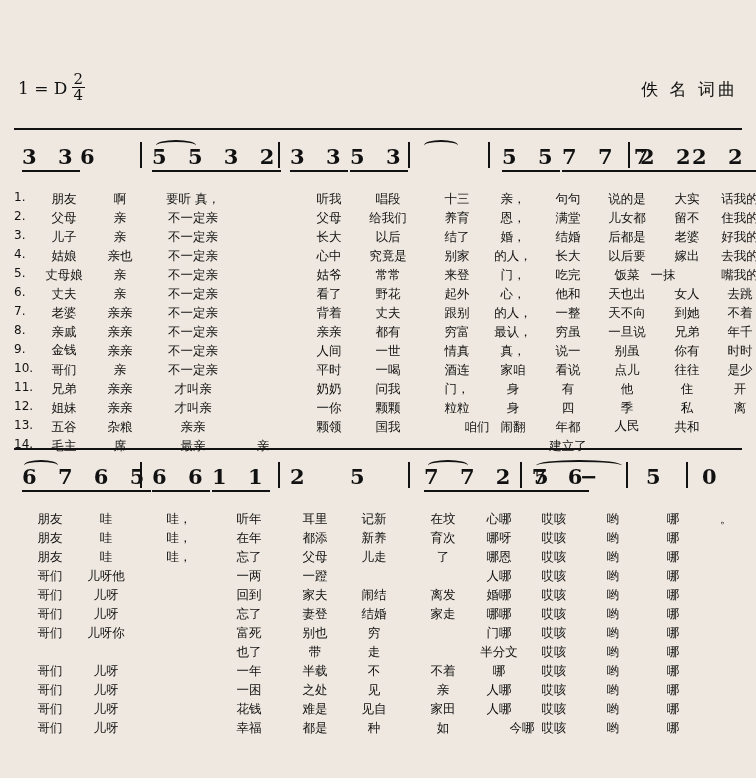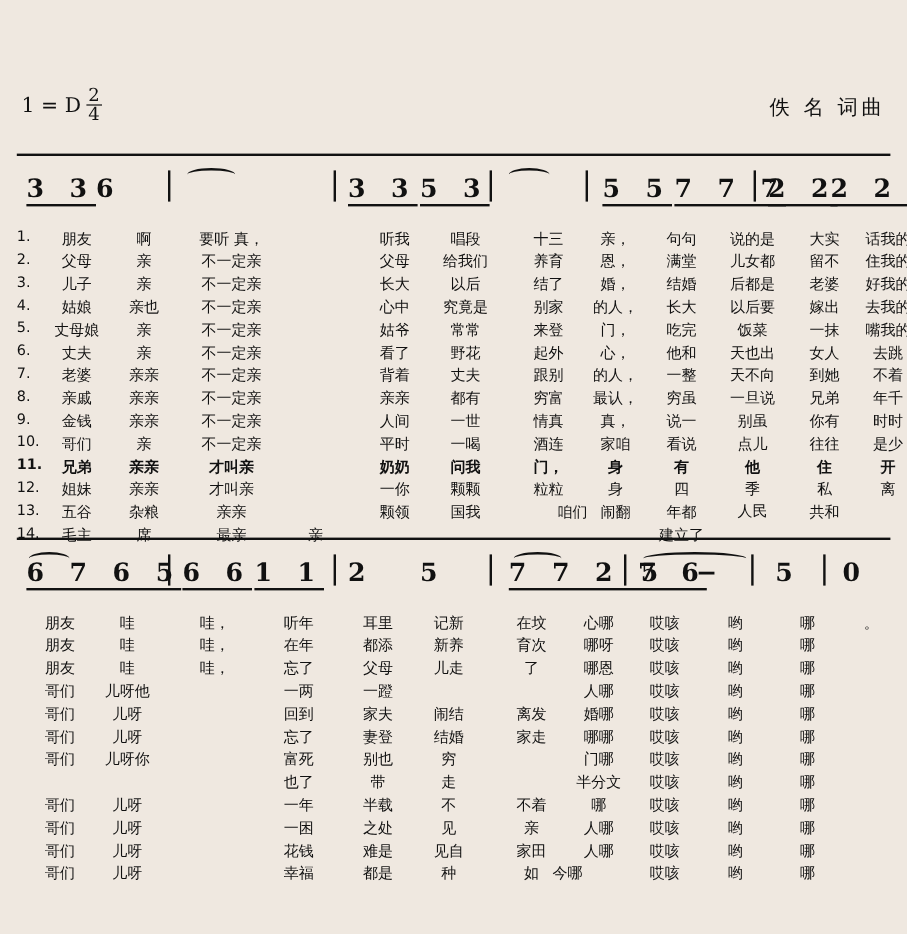--- a/index.html
+++ b/index.html
@@ -124,20 +124,21 @@
 
   <div class="system sys1">
     <div class="rule top"></div>
 
     <div class="slur" style="left:156px;top:12px;width:40px;"></div>
     <div class="slur" style="left:424px;top:12px;width:34px;"></div>
 
     <div class="notes">
         <div class="note-group" style="left: 22px; top: 0px;"><span class="u1">3 3</span></div>
         <div class="note-group" style="left: 80px; top: 0px;"><span>6</span></div>
+        <div class="note-group" style="left: 152px; top: 0px;"><span class="u1">5 5 3 2</span></div>
         <div class="note-group" style="left: 290px; top: 0px;"><span class="u1">3 3</span></div>
         <div class="note-group" style="left: 350px; top: 0px;"><span class="u1">5 3</span></div>
         <div class="note-group" style="left: 502px; top: 0px;"><span class="u1">5 5</span></div>
         <div class="note-group" style="left: 562px; top: 0px;"><span class="u1">7 7 7</span></div>
         <div class="note-group" style="left: 640px; top: 0px;"><span class="u1">2 2</span></div>
         <div class="note-group" style="left: 692px; top: 0px;"><span class="u1">2 2 7</span></div>
         <div class="barline" style="left: 140px; top: -2px;"></div>
         <div class="barline" style="left: 278px; top: -2px;"></div>
         <div class="barline" style="left: 408px; top: -2px;"></div>
         <div class="barline" style="left: 488px; top: -2px;"></div>
@@ -205,21 +206,21 @@
           <span class="numlabel" style="left: 14px;">5.</span>
           <span class="cell" style="left: 36px; width: 56px;">丈母娘</span>
           <span class="cell" style="left: 92px; width: 56px;">亲</span>
           <span class="cell" style="left: 162px; width: 62px;">不一定亲</span>
           <span class="cell" style="left: 300px; width: 58px;">姑爷</span>
           <span class="cell" style="left: 360px; width: 56px;">常常</span>
           <span class="cell" style="left: 426px; width: 62px;">来登</span>
           <span class="cell" style="left: 488px; width: 50px;">门，</span>
           <span class="cell" style="left: 540px; width: 56px;">吃完</span>
           <span class="cell" style="left: 598px; width: 58px;">饭菜</span>
-          <span class="cell" style="left: 662px; width: 50px;">一抹</span>
+          <span class="cell" style="left: 638px; width: 50px;">一抹</span>
           <span class="cell" style="left: 714px; width: 52px;">嘴我的</span>
         </div>
         <div class="lyric-line" style="top: 95px;">
           <span class="numlabel" style="left: 14px;">6.</span>
           <span class="cell" style="left: 36px; width: 56px;">丈夫</span>
           <span class="cell" style="left: 92px; width: 56px;">亲</span>
           <span class="cell" style="left: 162px; width: 62px;">不一定亲</span>
           <span class="cell" style="left: 300px; width: 58px;">看了</span>
           <span class="cell" style="left: 360px; width: 56px;">野花</span>
           <span class="cell" style="left: 426px; width: 62px;">起外</span>
@@ -252,21 +253,21 @@
           <span class="cell" style="left: 360px; width: 56px;">都有</span>
           <span class="cell" style="left: 426px; width: 62px;">穷富</span>
           <span class="cell" style="left: 488px; width: 50px;">最认，</span>
           <span class="cell" style="left: 540px; width: 56px;">穷虽</span>
           <span class="cell" style="left: 598px; width: 58px;">一旦说</span>
           <span class="cell" style="left: 662px; width: 50px;">兄弟</span>
           <span class="cell" style="left: 714px; width: 52px;">年千</span>
         </div>
         <div class="lyric-line" style="top: 152px;">
           <span class="numlabel" style="left: 14px;">9.</span>
-          <span class="cell" style="left: 36px; width: 56px;">金钱</span>
+          <span class="cell" style="left: 36px; width: 56px; font-family: Liberation Mono, monospace;">金钱</span>
           <span class="cell" style="left: 92px; width: 56px;">亲亲</span>
           <span class="cell" style="left: 162px; width: 62px;">不一定亲</span>
           <span class="cell" style="left: 300px; width: 58px;">人间</span>
           <span class="cell" style="left: 360px; width: 56px;">一世</span>
           <span class="cell" style="left: 426px; width: 62px;">情真</span>
           <span class="cell" style="left: 488px; width: 50px;">真，</span>
           <span class="cell" style="left: 540px; width: 56px;">说一</span>
           <span class="cell" style="left: 598px; width: 58px;">别虽</span>
           <span class="cell" style="left: 662px; width: 50px;">你有</span>
           <span class="cell" style="left: 714px; width: 52px;">时时</span>
@@ -278,21 +279,21 @@
           <span class="cell" style="left: 162px; width: 62px;">不一定亲</span>
           <span class="cell" style="left: 300px; width: 58px;">平时</span>
           <span class="cell" style="left: 360px; width: 56px;">一喝</span>
           <span class="cell" style="left: 426px; width: 62px;">酒连</span>
           <span class="cell" style="left: 488px; width: 50px;">家咱</span>
           <span class="cell" style="left: 540px; width: 56px;">看说</span>
           <span class="cell" style="left: 598px; width: 58px;">点儿</span>
           <span class="cell" style="left: 662px; width: 50px;">往往</span>
           <span class="cell" style="left: 714px; width: 52px;">是少</span>
         </div>
-        <div class="lyric-line" style="top: 190px; font-weight: bold;">
+        <div class="lyric-line" style="top: 190px;">
           <span class="numlabel" style="left: 14px;">11.</span>
           <span class="cell" style="left: 36px; width: 56px;">兄弟</span>
           <span class="cell" style="left: 92px; width: 56px;">亲亲</span>
           <span class="cell" style="left: 162px; width: 62px;">才叫亲</span>
           <span class="cell" style="left: 300px; width: 58px;">奶奶</span>
           <span class="cell" style="left: 360px; width: 56px;">问我</span>
           <span class="cell" style="left: 426px; width: 62px;">门，</span>
           <span class="cell" style="left: 488px; width: 50px;">身</span>
           <span class="cell" style="left: 540px; width: 56px;">有</span>
           <span class="cell" style="left: 598px; width: 58px;">他</span>
@@ -494,21 +495,21 @@
           <span class="cell" style="left: 584px; width: 58px;">哟</span>
           <span class="cell" style="left: 648px; width: 50px;">哪</span>
         </div>
         <div class="lyric-line" style="top: 209px;">
           <span class="cell" style="left: 22px; width: 56px;">哥们</span>
           <span class="cell" style="left: 78px; width: 56px;">儿呀</span>
           <span class="cell" style="left: 218px; width: 62px;">幸福</span>
           <span class="cell" style="left: 286px; width: 58px;">都是</span>
           <span class="cell" style="left: 346px; width: 56px;">种</span>
           <span class="cell" style="left: 412px; width: 62px;">如</span>
-          <span class="cell" style="left: 448px; width: 50px;">今哪</span>
+          <span class="cell" style="left: 497px; width: 50px;">今哪</span>
           <span class="cell" style="left: 526px; width: 56px;">哎咳</span>
           <span class="cell" style="left: 584px; width: 58px;">哟</span>
           <span class="cell" style="left: 648px; width: 50px;">哪</span>
         </div>
       </div>
   </div>
 
 </div>
 
 </body></html>

